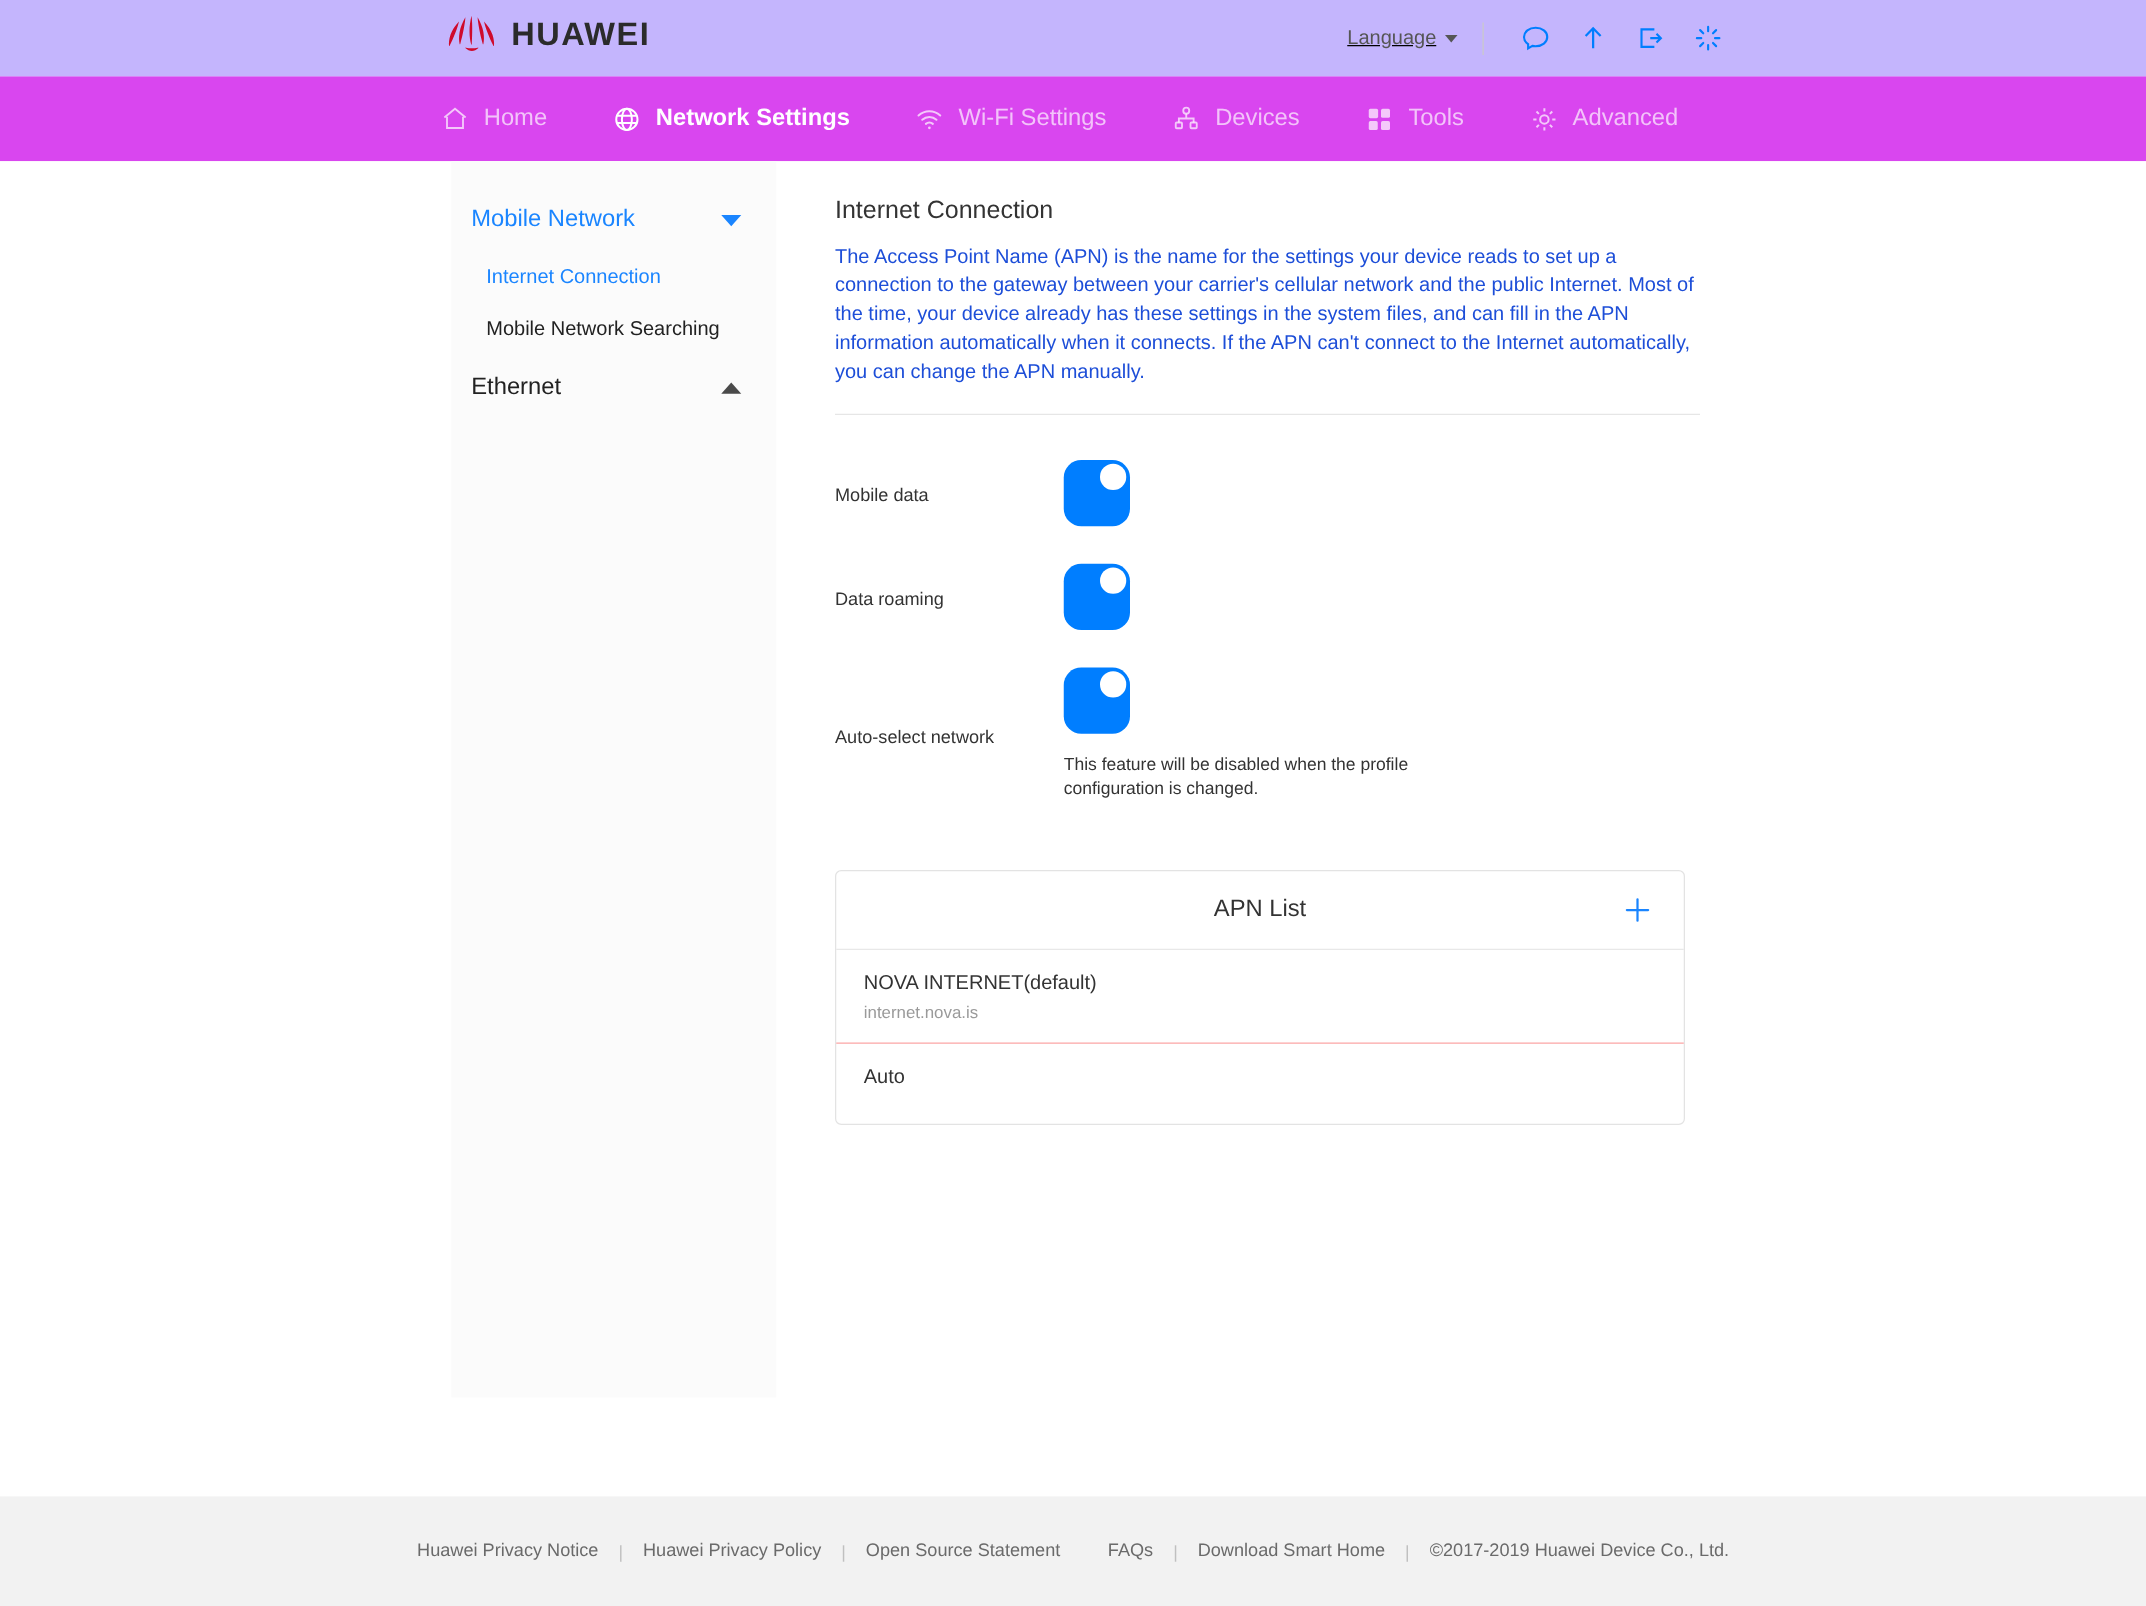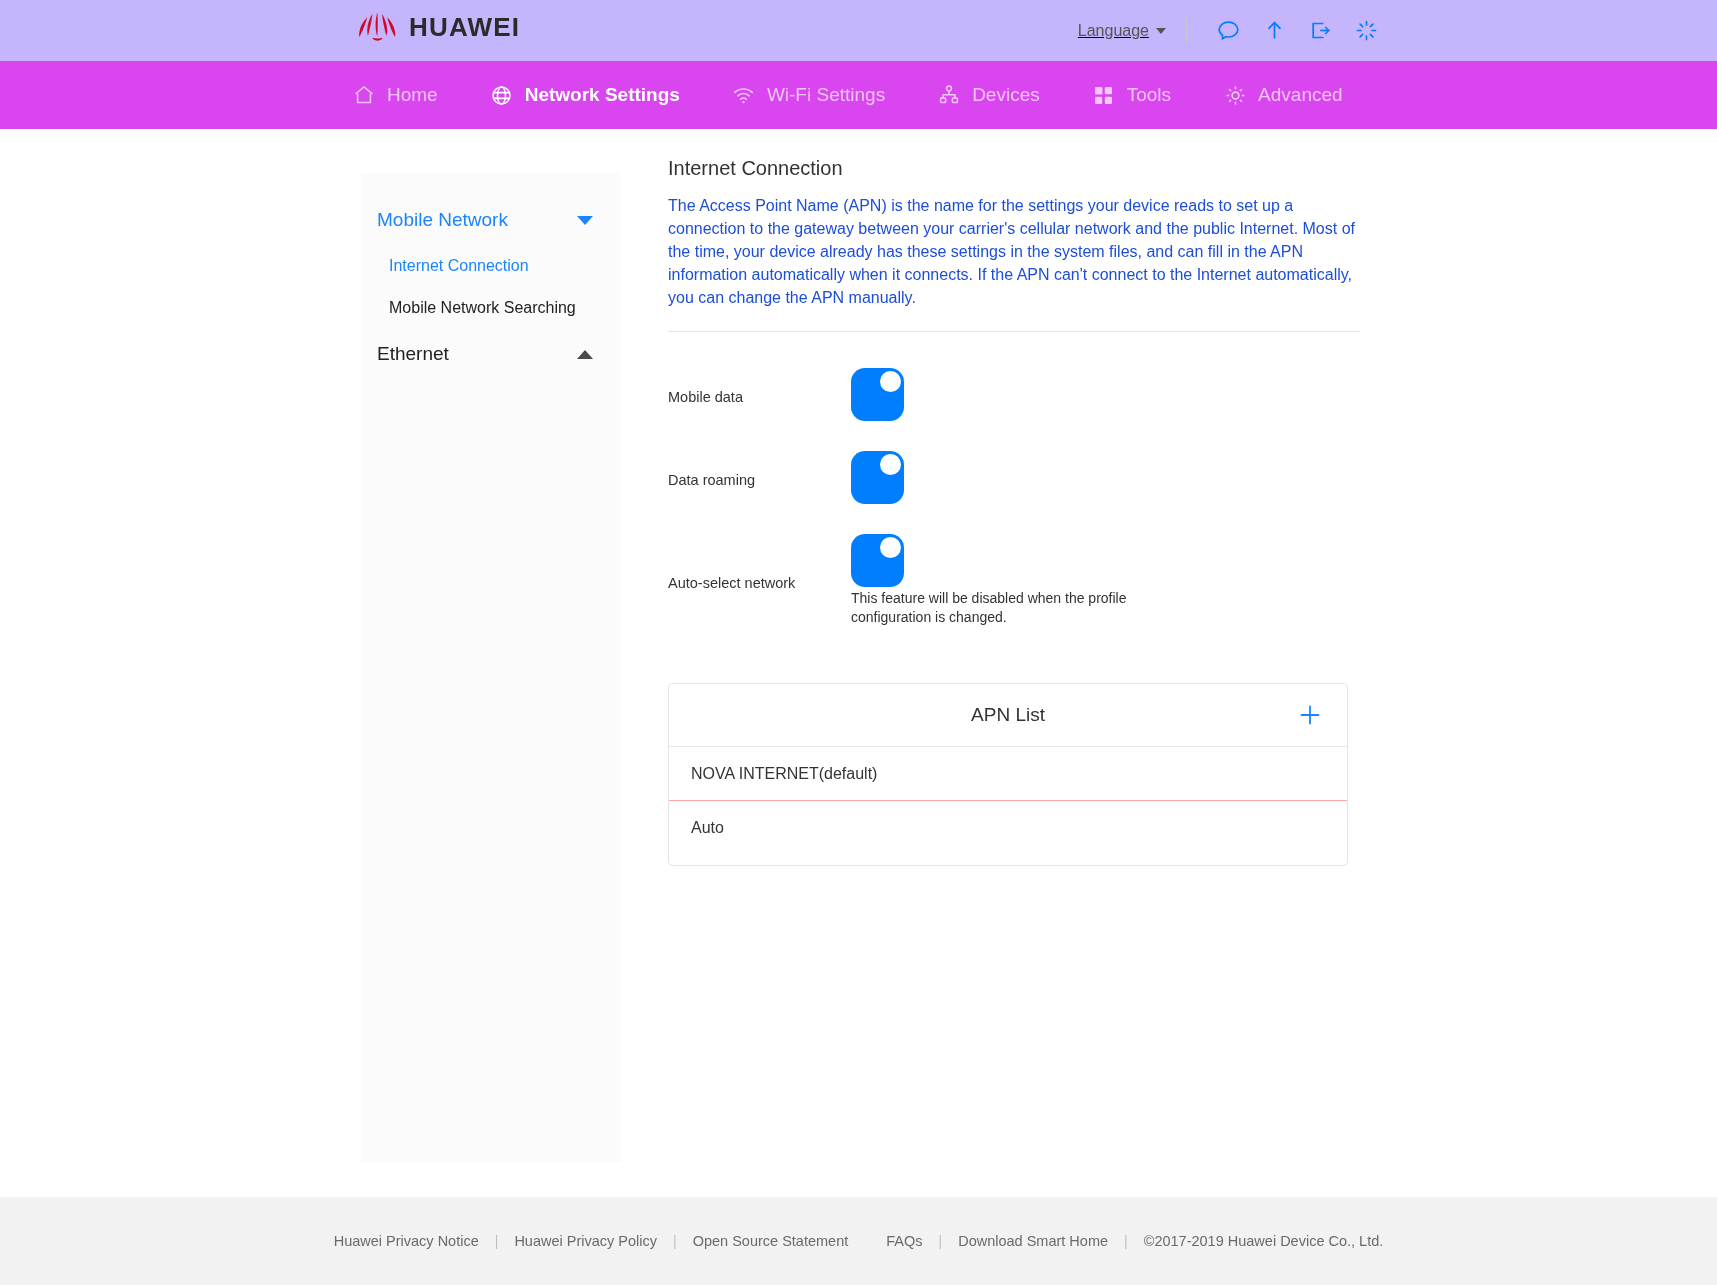--- a/index.html
+++ b/index.html
@@ -126,21 +126,20 @@
   }
 
   .sidebar {
     position: absolute;
     left: 361px;
     top: 0;
     width: 260px;
     height: 989px;
     background: #fbfbfb;
     padding-top: 22px;
-    margin-top: 44px;
   }
   .side-group {
     position: relative;
     padding: 14px 28px 14px 16px;
     display: flex;
     align-items: center;
     justify-content: space-between;
     cursor: pointer;
   }
   .side-group-label { font-size: 19px; }
@@ -213,21 +212,21 @@
     position: absolute;
     top: 3px;
     right: 3px;
     width: 21px;
     height: 21px;
     border-radius: 50%;
     background: #ffffff;
   }
   .toggle-col { display: flex; flex-direction: column; }
   .toggle-hint {
-    margin-top: 2px;
+    margin-top: 15px;
     font-size: 14px;
     line-height: 19px;
     color: #333333;
     width: 285px;
   }
 
   .apn-card {
     margin-top: 56px;
     width: 680px;
     border: 1px solid #e3e3e3;
@@ -494,20 +493,21 @@
           <span class="apn-plus">
             <svg width="26" height="26" viewBox="0 0 26 26" stroke="#1a85ff" stroke-width="1.8" stroke-linecap="round">
               <line x1="13" y1="4.5" x2="13" y2="21.5"></line>
               <line x1="4.5" y1="13" x2="21.5" y2="13"></line>
             </svg>
           </span>
         </div>
 
         <div class="apn-row">
           <div class="apn-name">NOVA INTERNET(default)</div>
+          <div class="apn-sub">internet.nova.is</div>
         </div>
 
         <div class="apn-row">
           <div class="apn-name">Auto</div>
         </div>
       </div>
 
     </div>
   </div>
 

